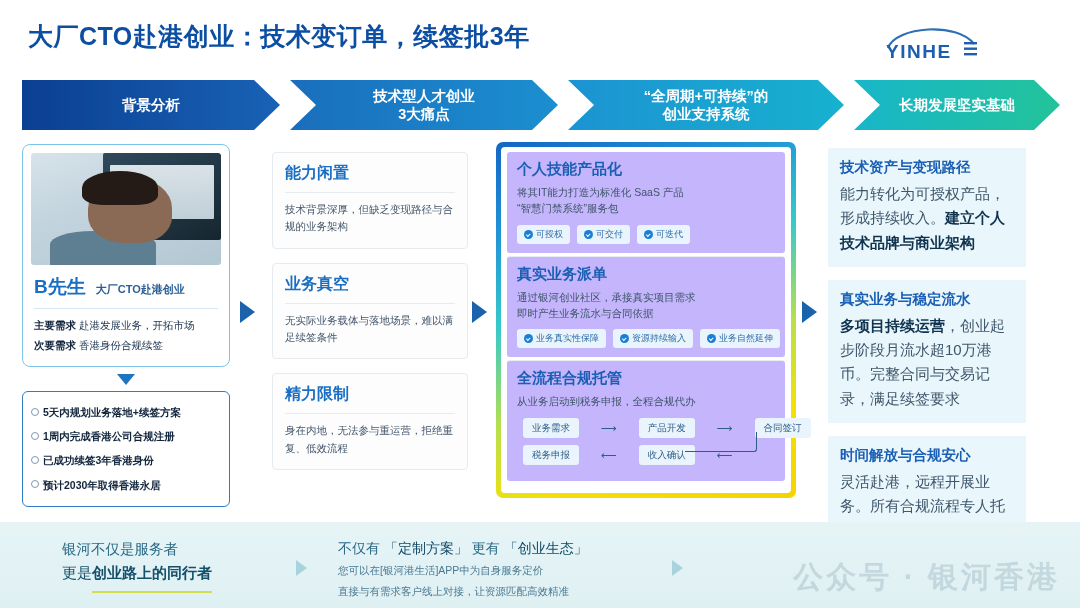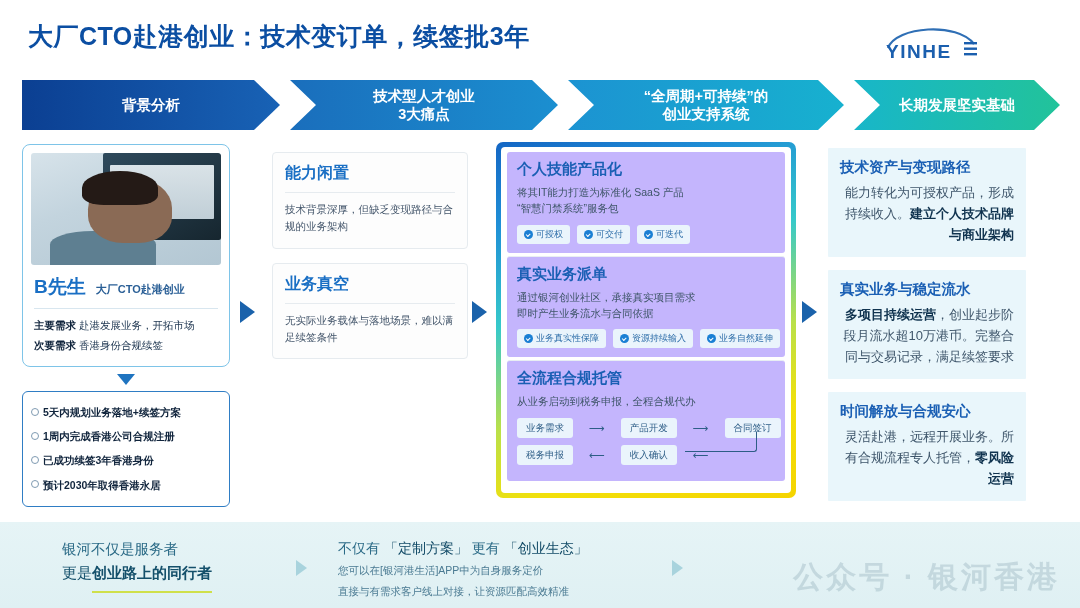--- a/index.html
+++ b/index.html
@@ -95,33 +95,33 @@
   .sup-text { font-size:10.5px; color:#3e5568; line-height:1.55; margin-top:5px; }
   .tags { display:flex; gap:7px; margin-top:8px; flex-wrap:nowrap; }
   .tag { display:flex; align-items:center; gap:3px; background:#eaf4fc;
          border-radius:3px; padding:3px 7px; font-size:9px; color:#2b6ca8; white-space:nowrap; }
   .tick { width:9px;height:9px;border-radius:50%;background:#1a7fd4; flex:none; position:relative; }
   .tick:after{ content:""; position:absolute; left:2.2px; top:3.4px; width:3.2px;height:1.6px;
     border-left:1.2px solid #fff; border-bottom:1.2px solid #fff; transform:rotate(-45deg); }
 
   
   .flow { margin-top:9px; }
-  .flow-row { display:flex; align-items:center; gap:16px; margin-bottom:7px; }
+  .flow-row { display:flex; align-items:center; gap:22px; margin-bottom:7px;margin-left:6px; }
   .fnode { background:#eaf4fc; border-radius:3px; padding:3.5px 9px; font-size:9.5px; color:#2d5d86; white-space:nowrap; }
   .farrow { color:#2d5d86; font-size:11px; line-height:1; }
   .flow-wrap { position:relative; }
   .elbow { position:absolute; right:18px; top:14px; width:72px; height:20px;
            border-right:1.6px solid #2d5d86; border-bottom:1.6px solid #2d5d86;
            border-bottom-right-radius:3px; }
 
   
   .col4 { position:absolute; left:828px; top:10px; width:198px; }
   .out-card { background:#e9f6fb; border-radius:1px; padding:10px 12px 12px 12px; margin-bottom:13px; }
   .out-title { font-size:14.5px; font-weight:bold; color:#1a5fb4; }
-  .out-text { font-size:13px; color:#3f566b; line-height:1.62; margin-top:5px;text-align:right; }
+  .out-text { font-size:15px; color:#3f566b; line-height:1.62; margin-top:5px; }
   .out-text b { color:#10334f; }
 
   
   .conn { position:absolute; width:0;height:0;
     border-top:11px solid transparent; border-bottom:11px solid transparent;
     border-left:15px solid #1a62ab; }
 
   
   .footer { position:absolute; left:0; top:522px; width:1080px; height:86px;
             background:linear-gradient(180deg,#e6f4f6,#dff0f3); }
@@ -225,20 +225,25 @@
       <div class="pain-card">
         <div class="pain-title">能力闲置</div>
         <div class="pain-rule"></div>
         <div class="pain-text">技术背景深厚，但缺乏变现路径与合规的业务架构</div>
       </div>
       <div class="pain-card">
         <div class="pain-title">业务真空</div>
         <div class="pain-rule"></div>
         <div class="pain-text">无实际业务载体与落地场景，难以满足续签条件</div>
       </div>
+      <div class="pain-card">
+        <div class="pain-title">精力限制</div>
+        <div class="pain-rule"></div>
+        <div class="pain-text">身在内地，无法参与重运营，拒绝重复、低效流程</div>
+      </div>
     </div>
 
     <div class="col3">
       <div class="col3-inner">
 
         <div class="sup-card">
           <div class="sup-title">个人技能产品化</div>
           <div class="sup-text" style="white-space:pre-line">将其IT能力打造为标准化 SaaS 产品
 “智慧门禁系统”服务包</div>
           <div class="tags">

